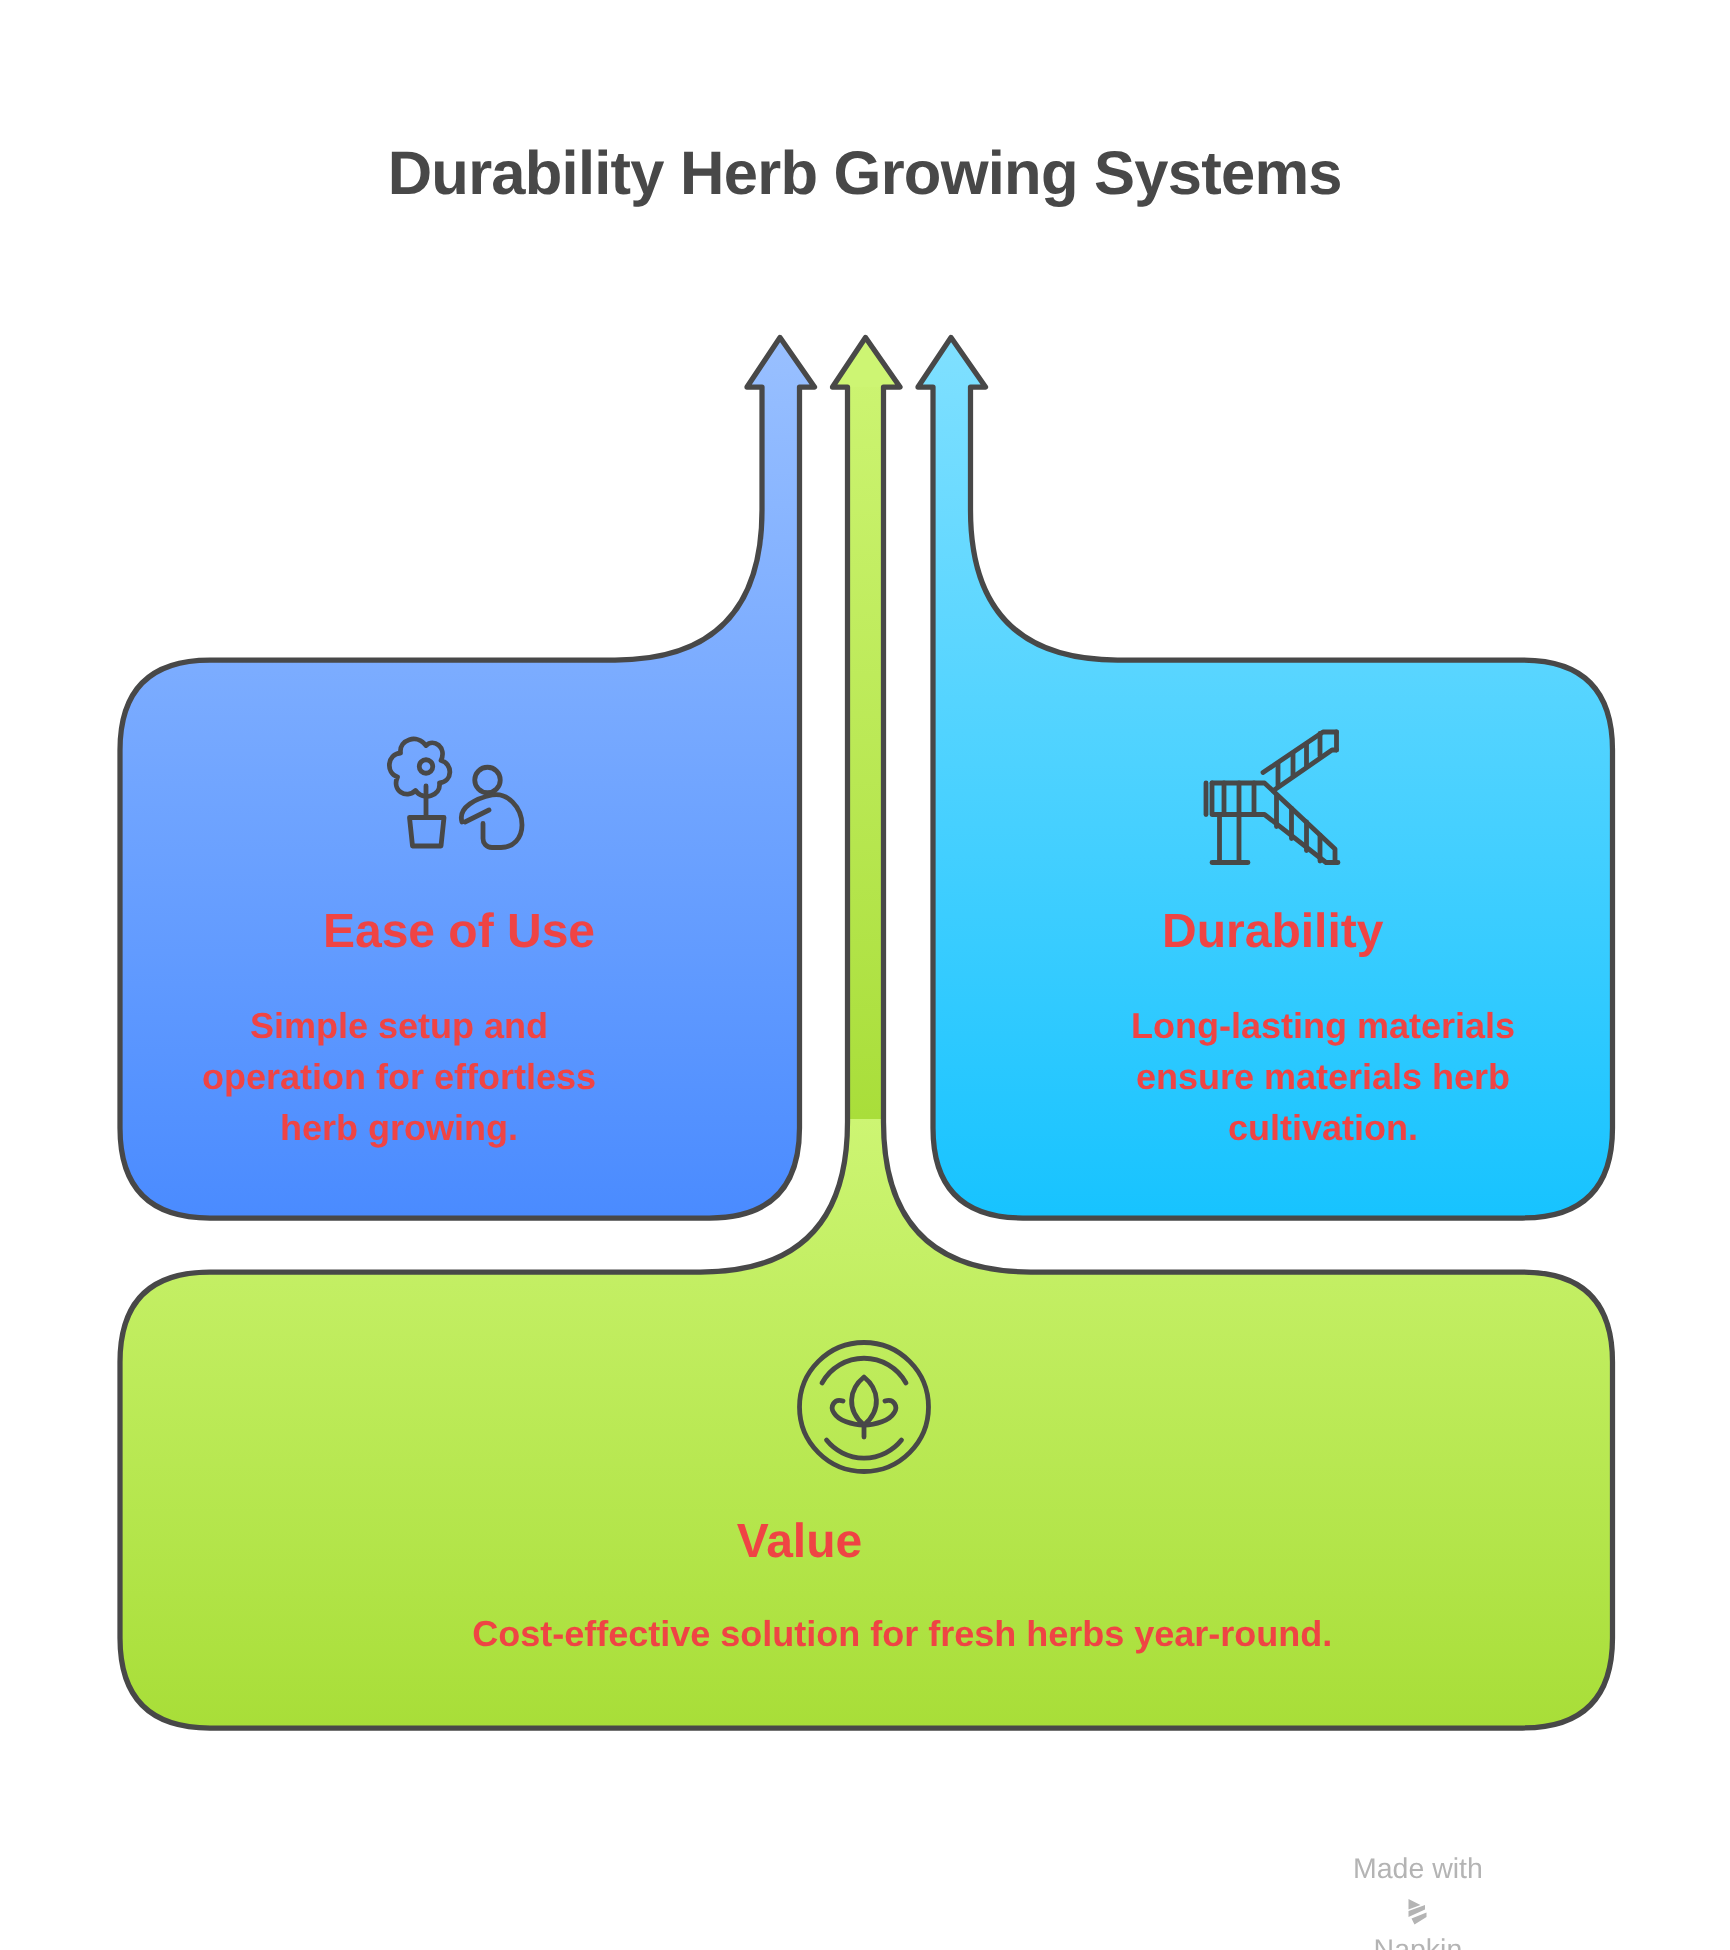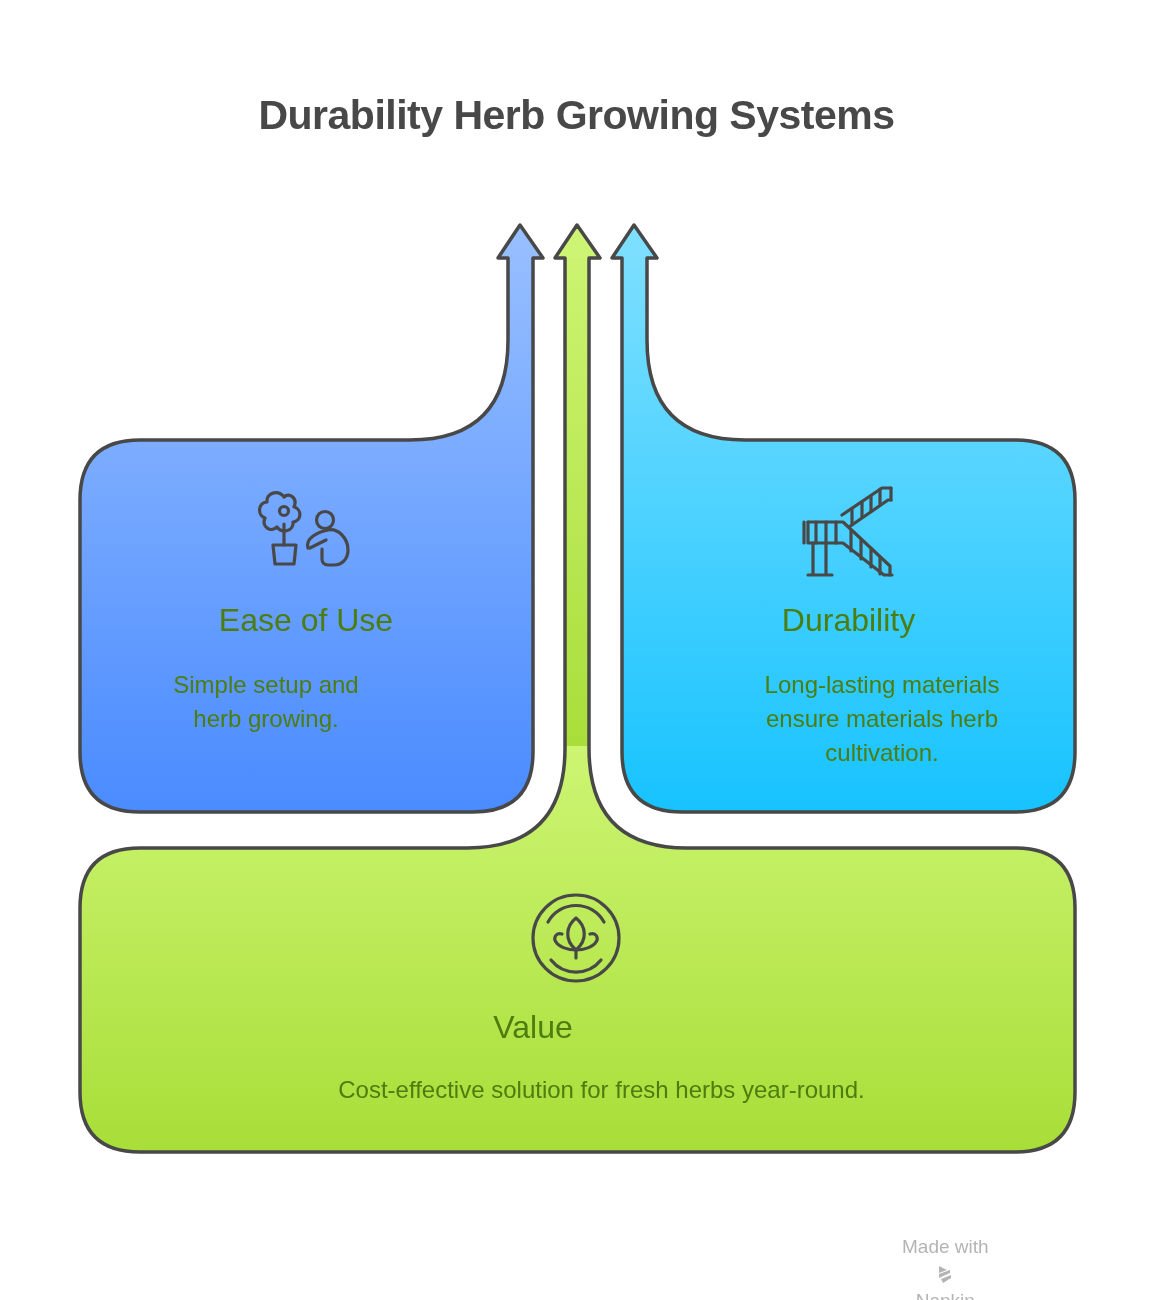--- a/index.html
+++ b/index.html
@@ -1,21 +1,21 @@
 <!DOCTYPE html>
 <html><head>
 <meta charset="utf-8">
 <style>
   html, body { margin: 0; padding: 0; background: #ffffff; }
   body { width: 1153px; height: 1300px; position: relative; overflow: hidden;
          font-family: "Liberation Sans", "DejaVu Sans", sans-serif; color: #484848; }
   .title { position: absolute; left: 0; top: 92px; width: 1153px; text-align: center;
            font-size: 41px; font-weight: bold; letter-spacing: -0.5px; color: #484848; }
   svg.diagram { position: absolute; left: 0; top: 0; }
-  .label { position: absolute; text-align: center; font-weight: normal; color: #4d7c0f; }
+  .label { position: absolute; text-align: center; font-weight: bold; color: #ef4444; }
   .card-title { font-size: 32px; }
   .card-desc { font-size: 24px; line-height: 34px; }
   .footer { position: absolute; left: 902px; top: 1236px; font-size: 19px; color: #b4b4b4;
             display: flex; align-items: center; gap: 6px; flex-direction: column; }
 </style>
 </head>
 <body>
 
 <div class="title">Durability Herb Growing Systems</div>
 
@@ -85,20 +85,21 @@
     <path d="M576,918 c-10,8 -12,22 0,32 c12,-10 10,-24 0,-32 z"></path>
     <line x1="576" y1="950" x2="576" y2="958"></line>
     <path d="M562,934 c-6,-2 -9,4 -6,8 c3,5 12,8 20,8"></path>
     <path d="M590,934 c6,-2 9,4 6,8 c-3,5 -12,8 -20,8"></path>
   </g>
 </svg>
 
 <div class="label card-title" style="left:80px; width:452px; top:602px;">Ease of Use</div>
 <div class="label card-desc" style="left:80px; width:372px; top:668px;">
   <div>Simple setup and</div>
+  <div>operation for effortless</div>
   <div>herb growing.</div>
 </div>
 
 <div class="label card-title" style="left:622px; width:453px; top:602px;">Durability</div>
 <div class="label card-desc" style="left:622px; width:520px; top:668px;">
   <div>Long-lasting materials</div>
   <div>ensure materials herb</div>
   <div>cultivation.</div>
 </div>
 

